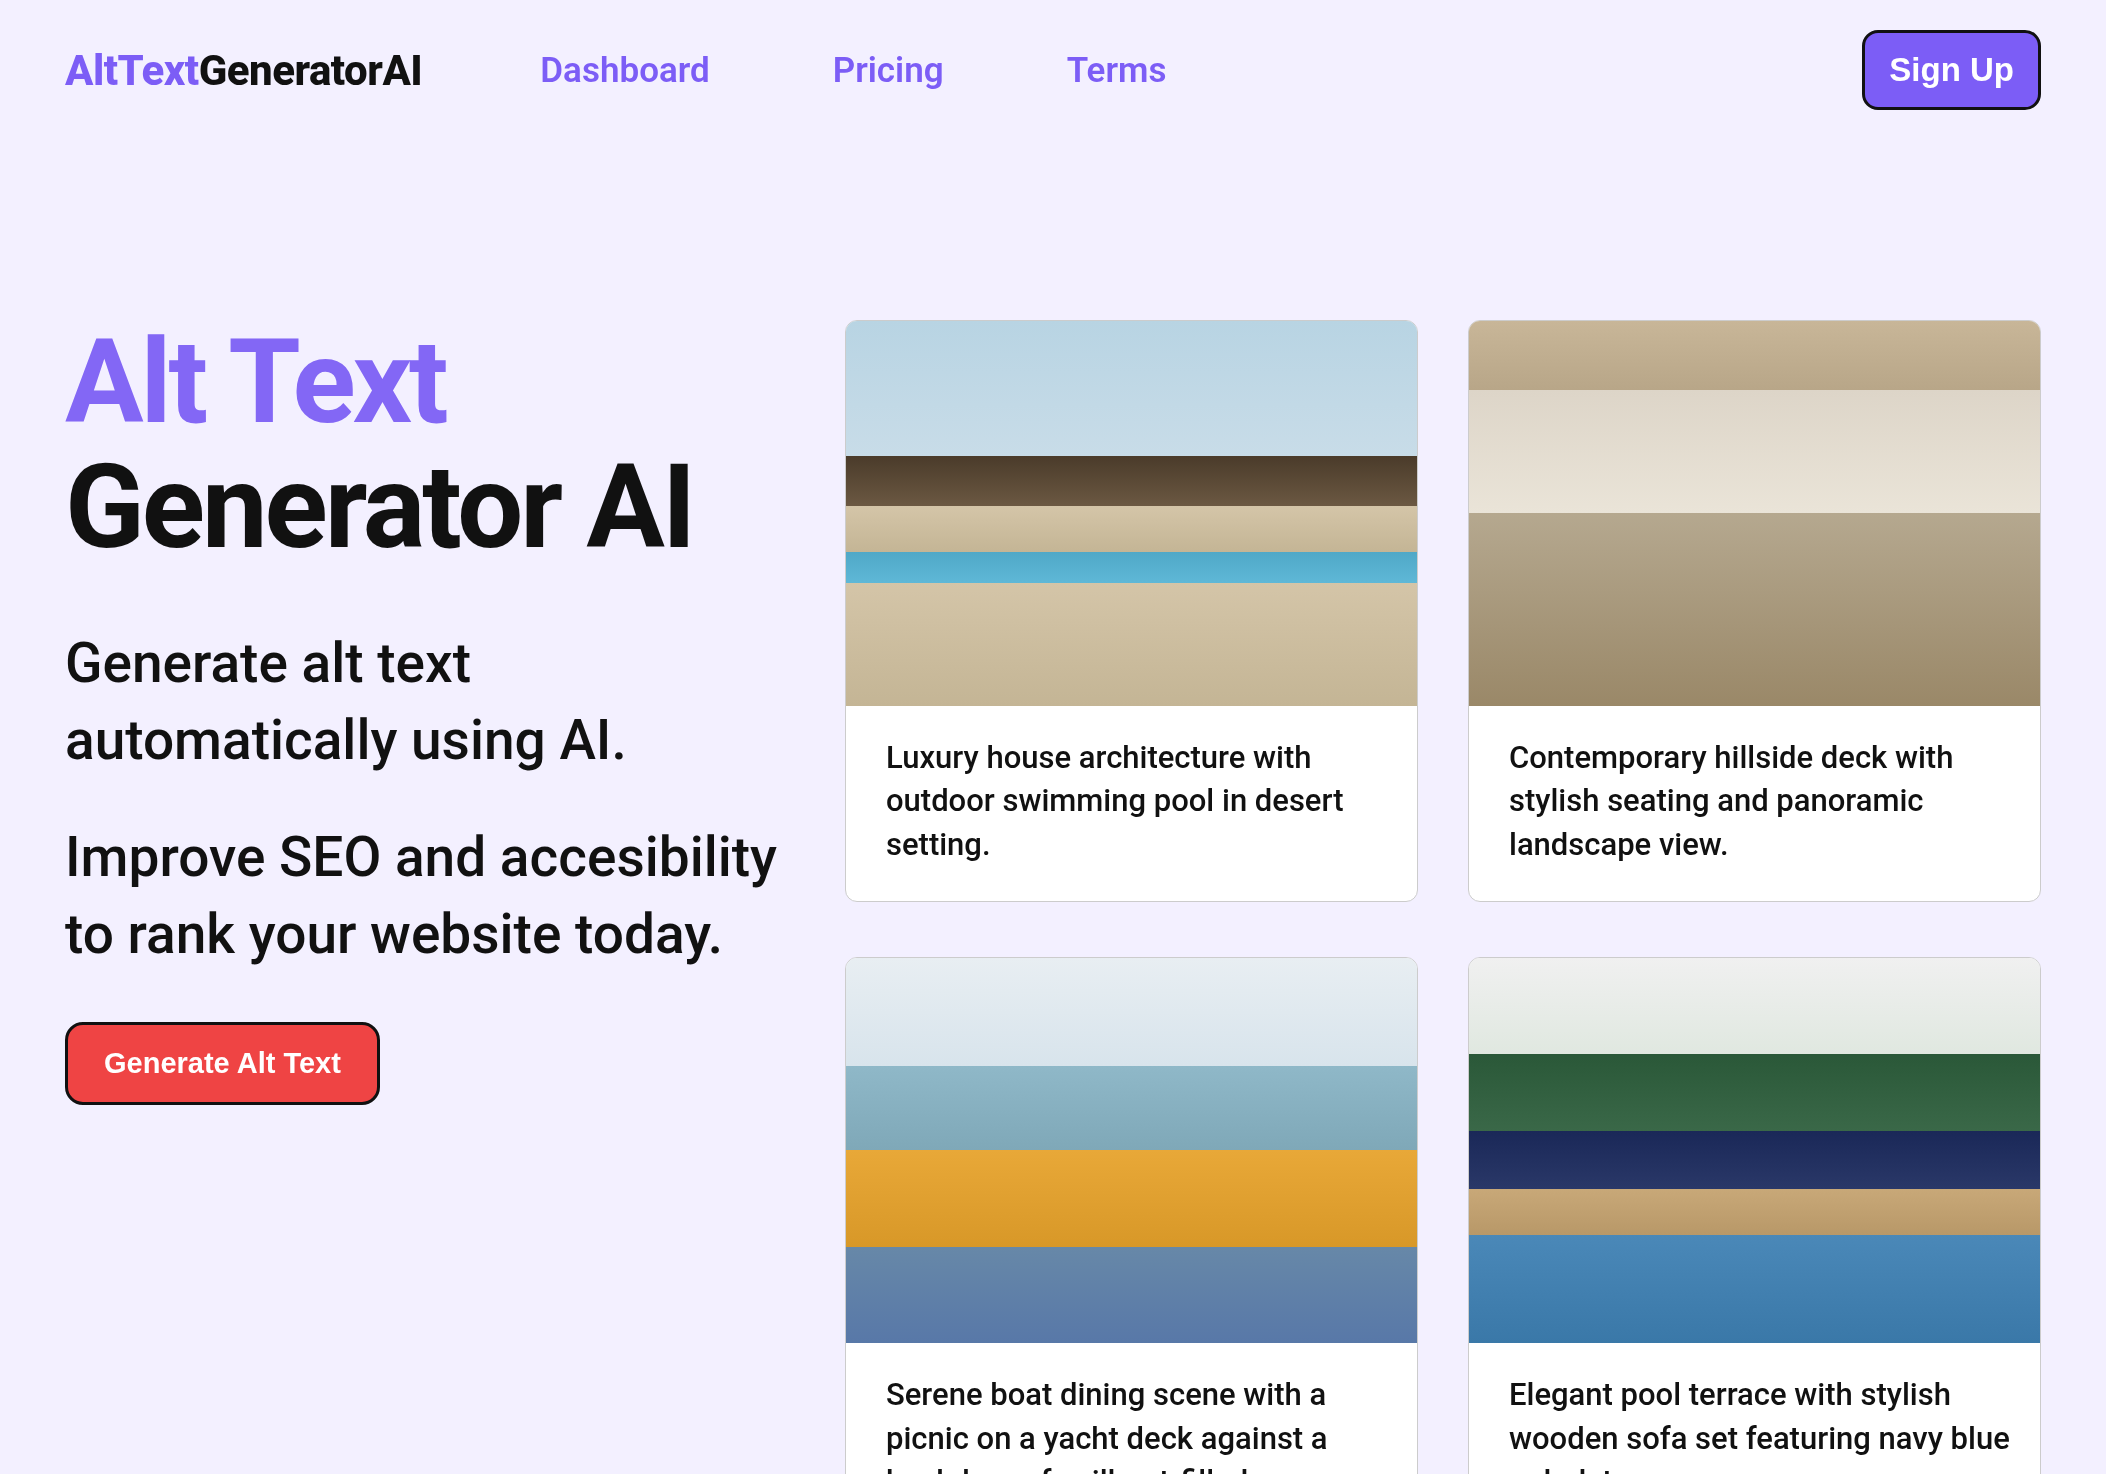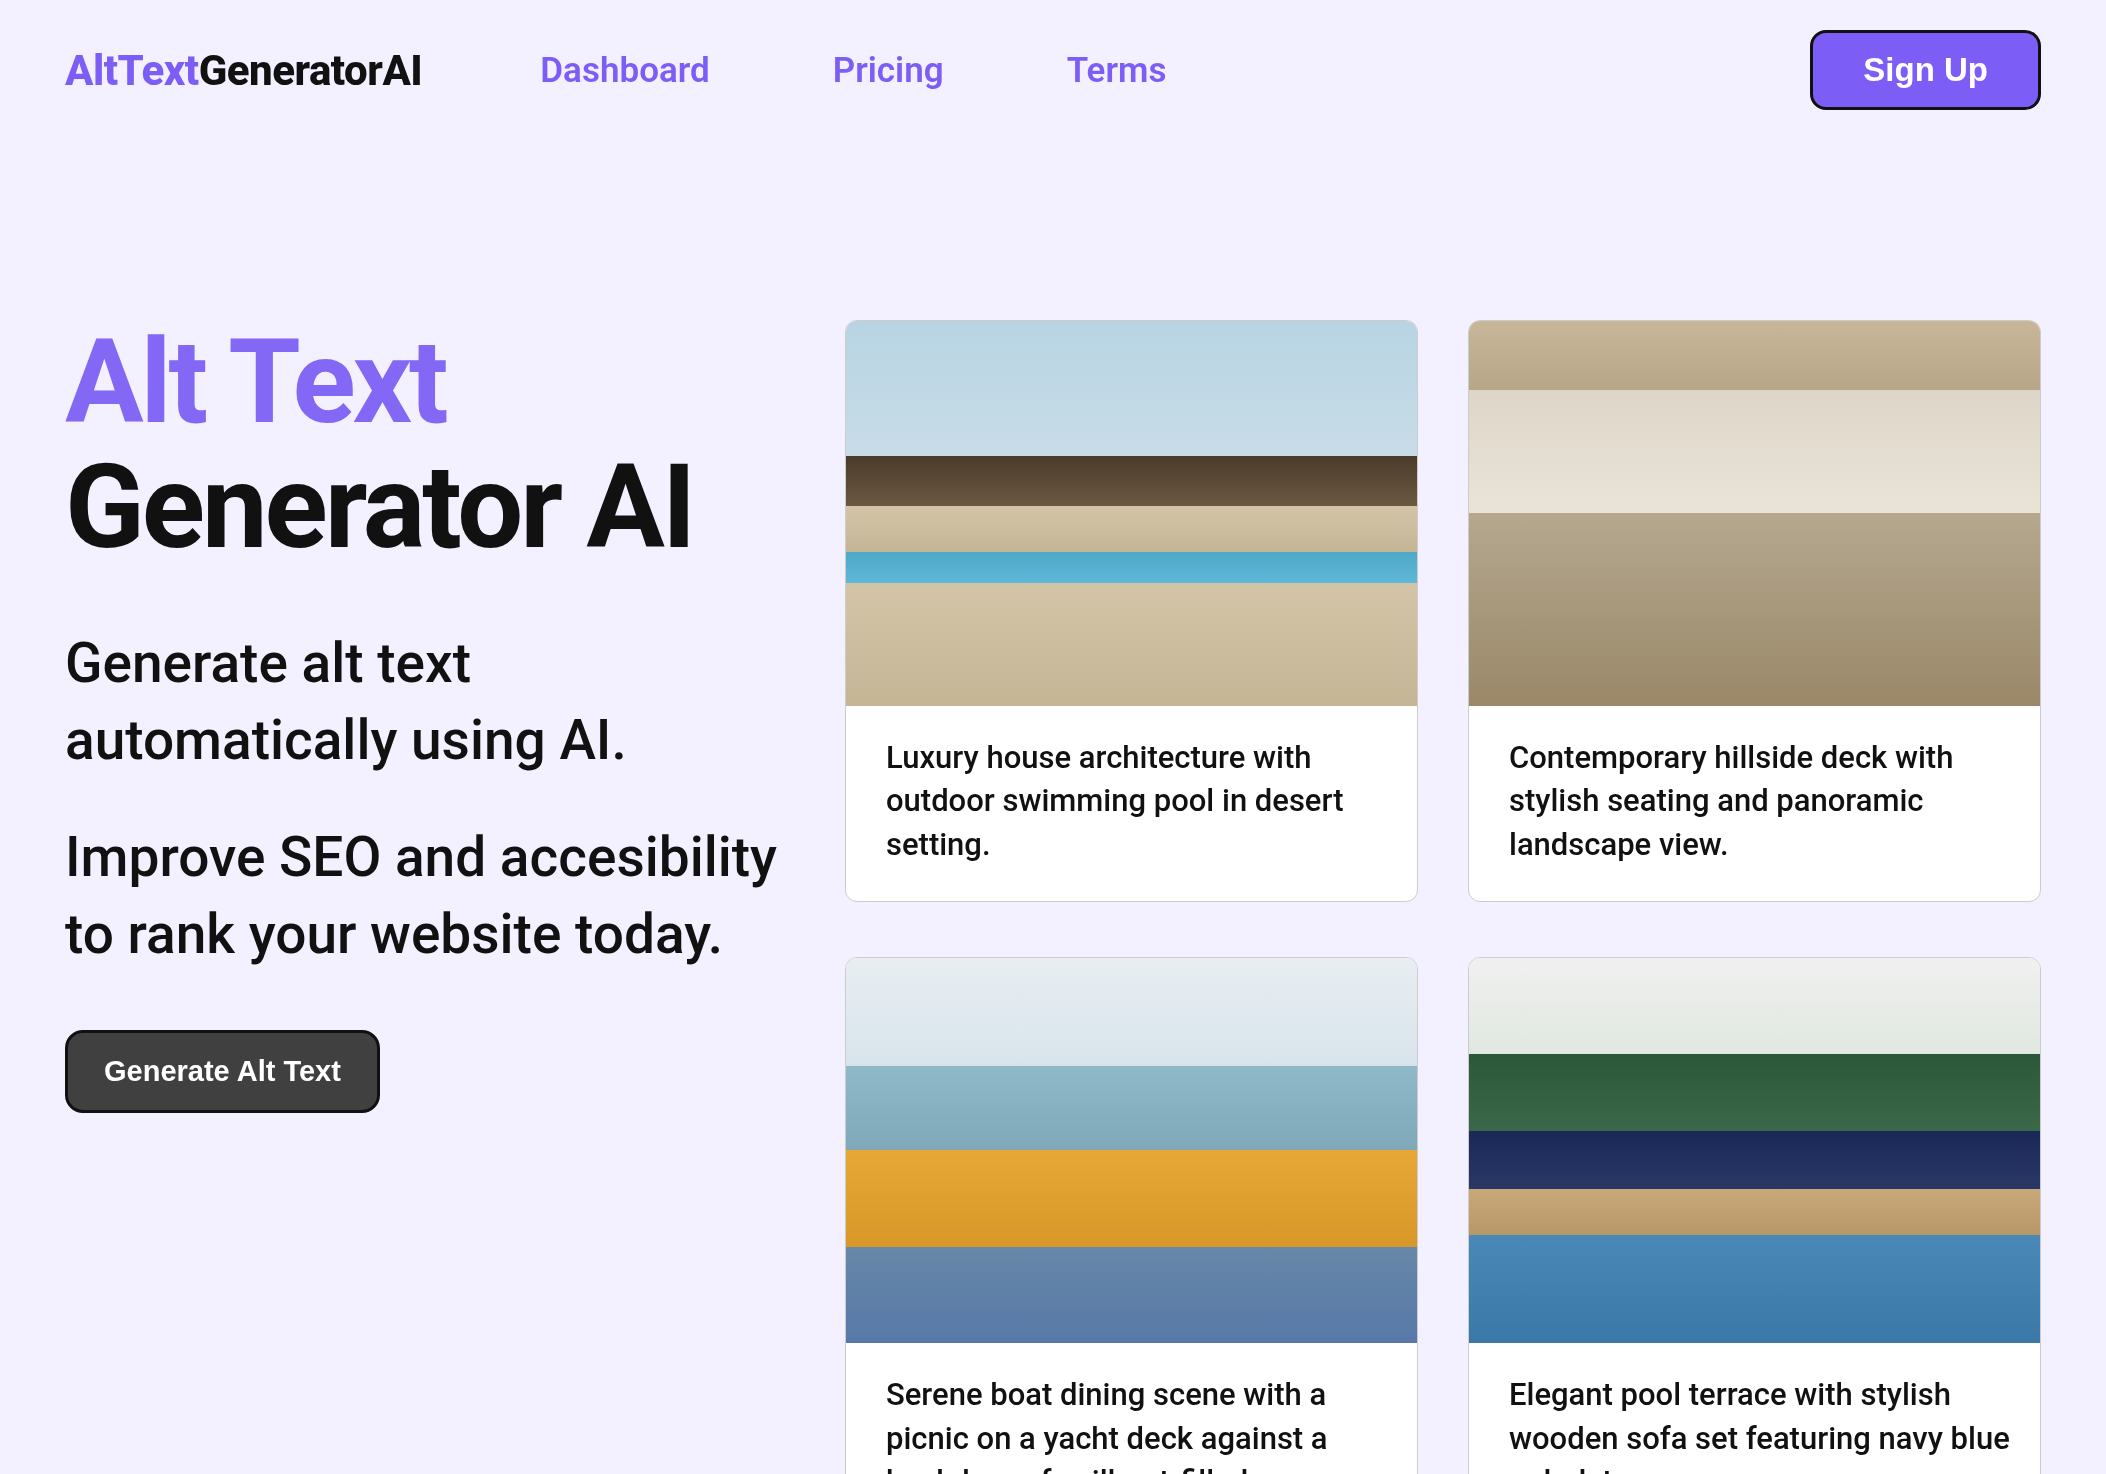--- a/index.html
+++ b/index.html
@@ -42,21 +42,21 @@
       color: #7c5df6;
       text-decoration: none;
       cursor: pointer;
       margin-left: 48px;
     }
     .signup-btn {
       background-color: #7c5df6;
       color: #fff;
       border: 3px solid #111;
       border-radius: 16px;
-      padding: 18px 50px;
+      padding: 18px 24px;
       font-size: 33px;
       font-weight: 700;
       cursor: pointer;
     }
     .main {
       display: flex;
       gap: 50px;
       margin-top: 190px;
     }
     .hero {
@@ -72,29 +72,29 @@
     .hero-title-purple { color: #8367f5; }
     .hero-title-black { color: #111; }
     .hero-desc {
       font-size: 55px;
       line-height: 1.4;
       color: #111;
       font-weight: 500;
     }
     .hero-desc p { margin-bottom: 40px; }
     .cta-btn {
-      background-color: #404040;
+      background-color: #ef4444;
       color: #fff;
       border: 3px solid #111;
       border-radius: 18px;
       padding: 22px 36px;
       font-size: 29px;
       font-weight: 700;
       cursor: pointer;
-      margin-top: 17px;
+      margin-top: 9px;
     }
     .cards {
       flex: 1;
       display: grid;
       grid-template-columns: 1fr 1fr;
       gap: 55px 50px;
     }
     .card {
       background: #fff;
       border: 1px solid #ccc;

